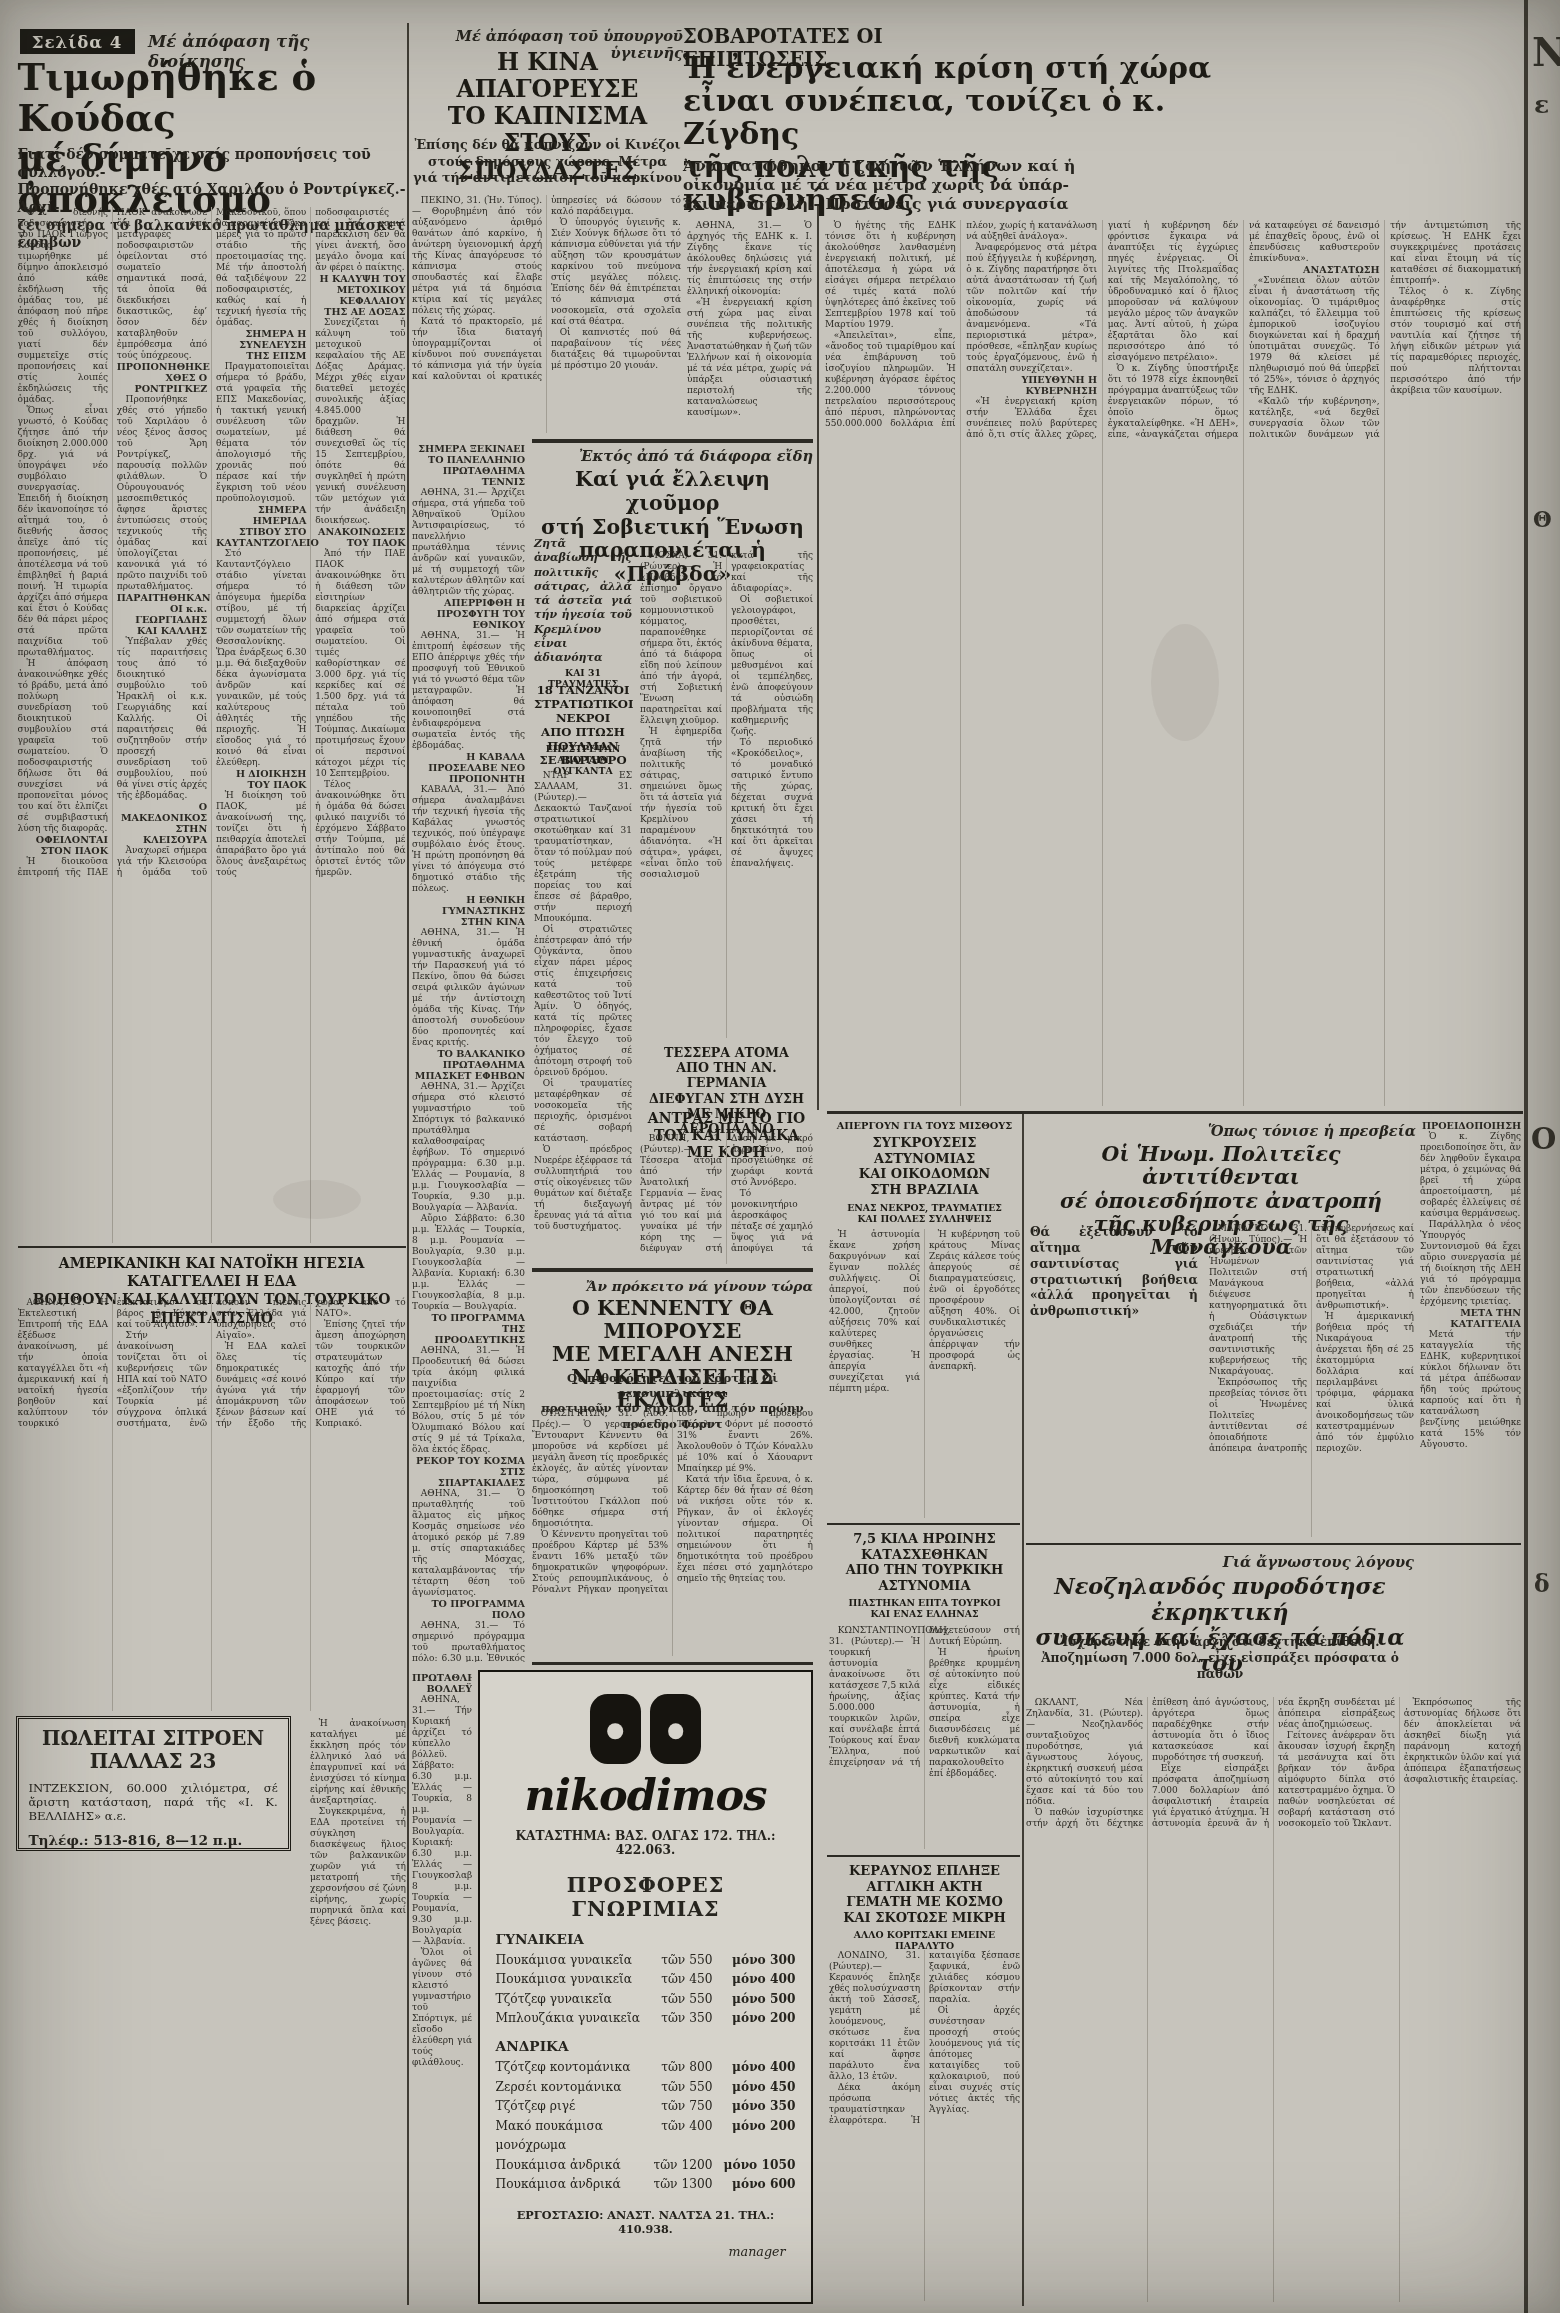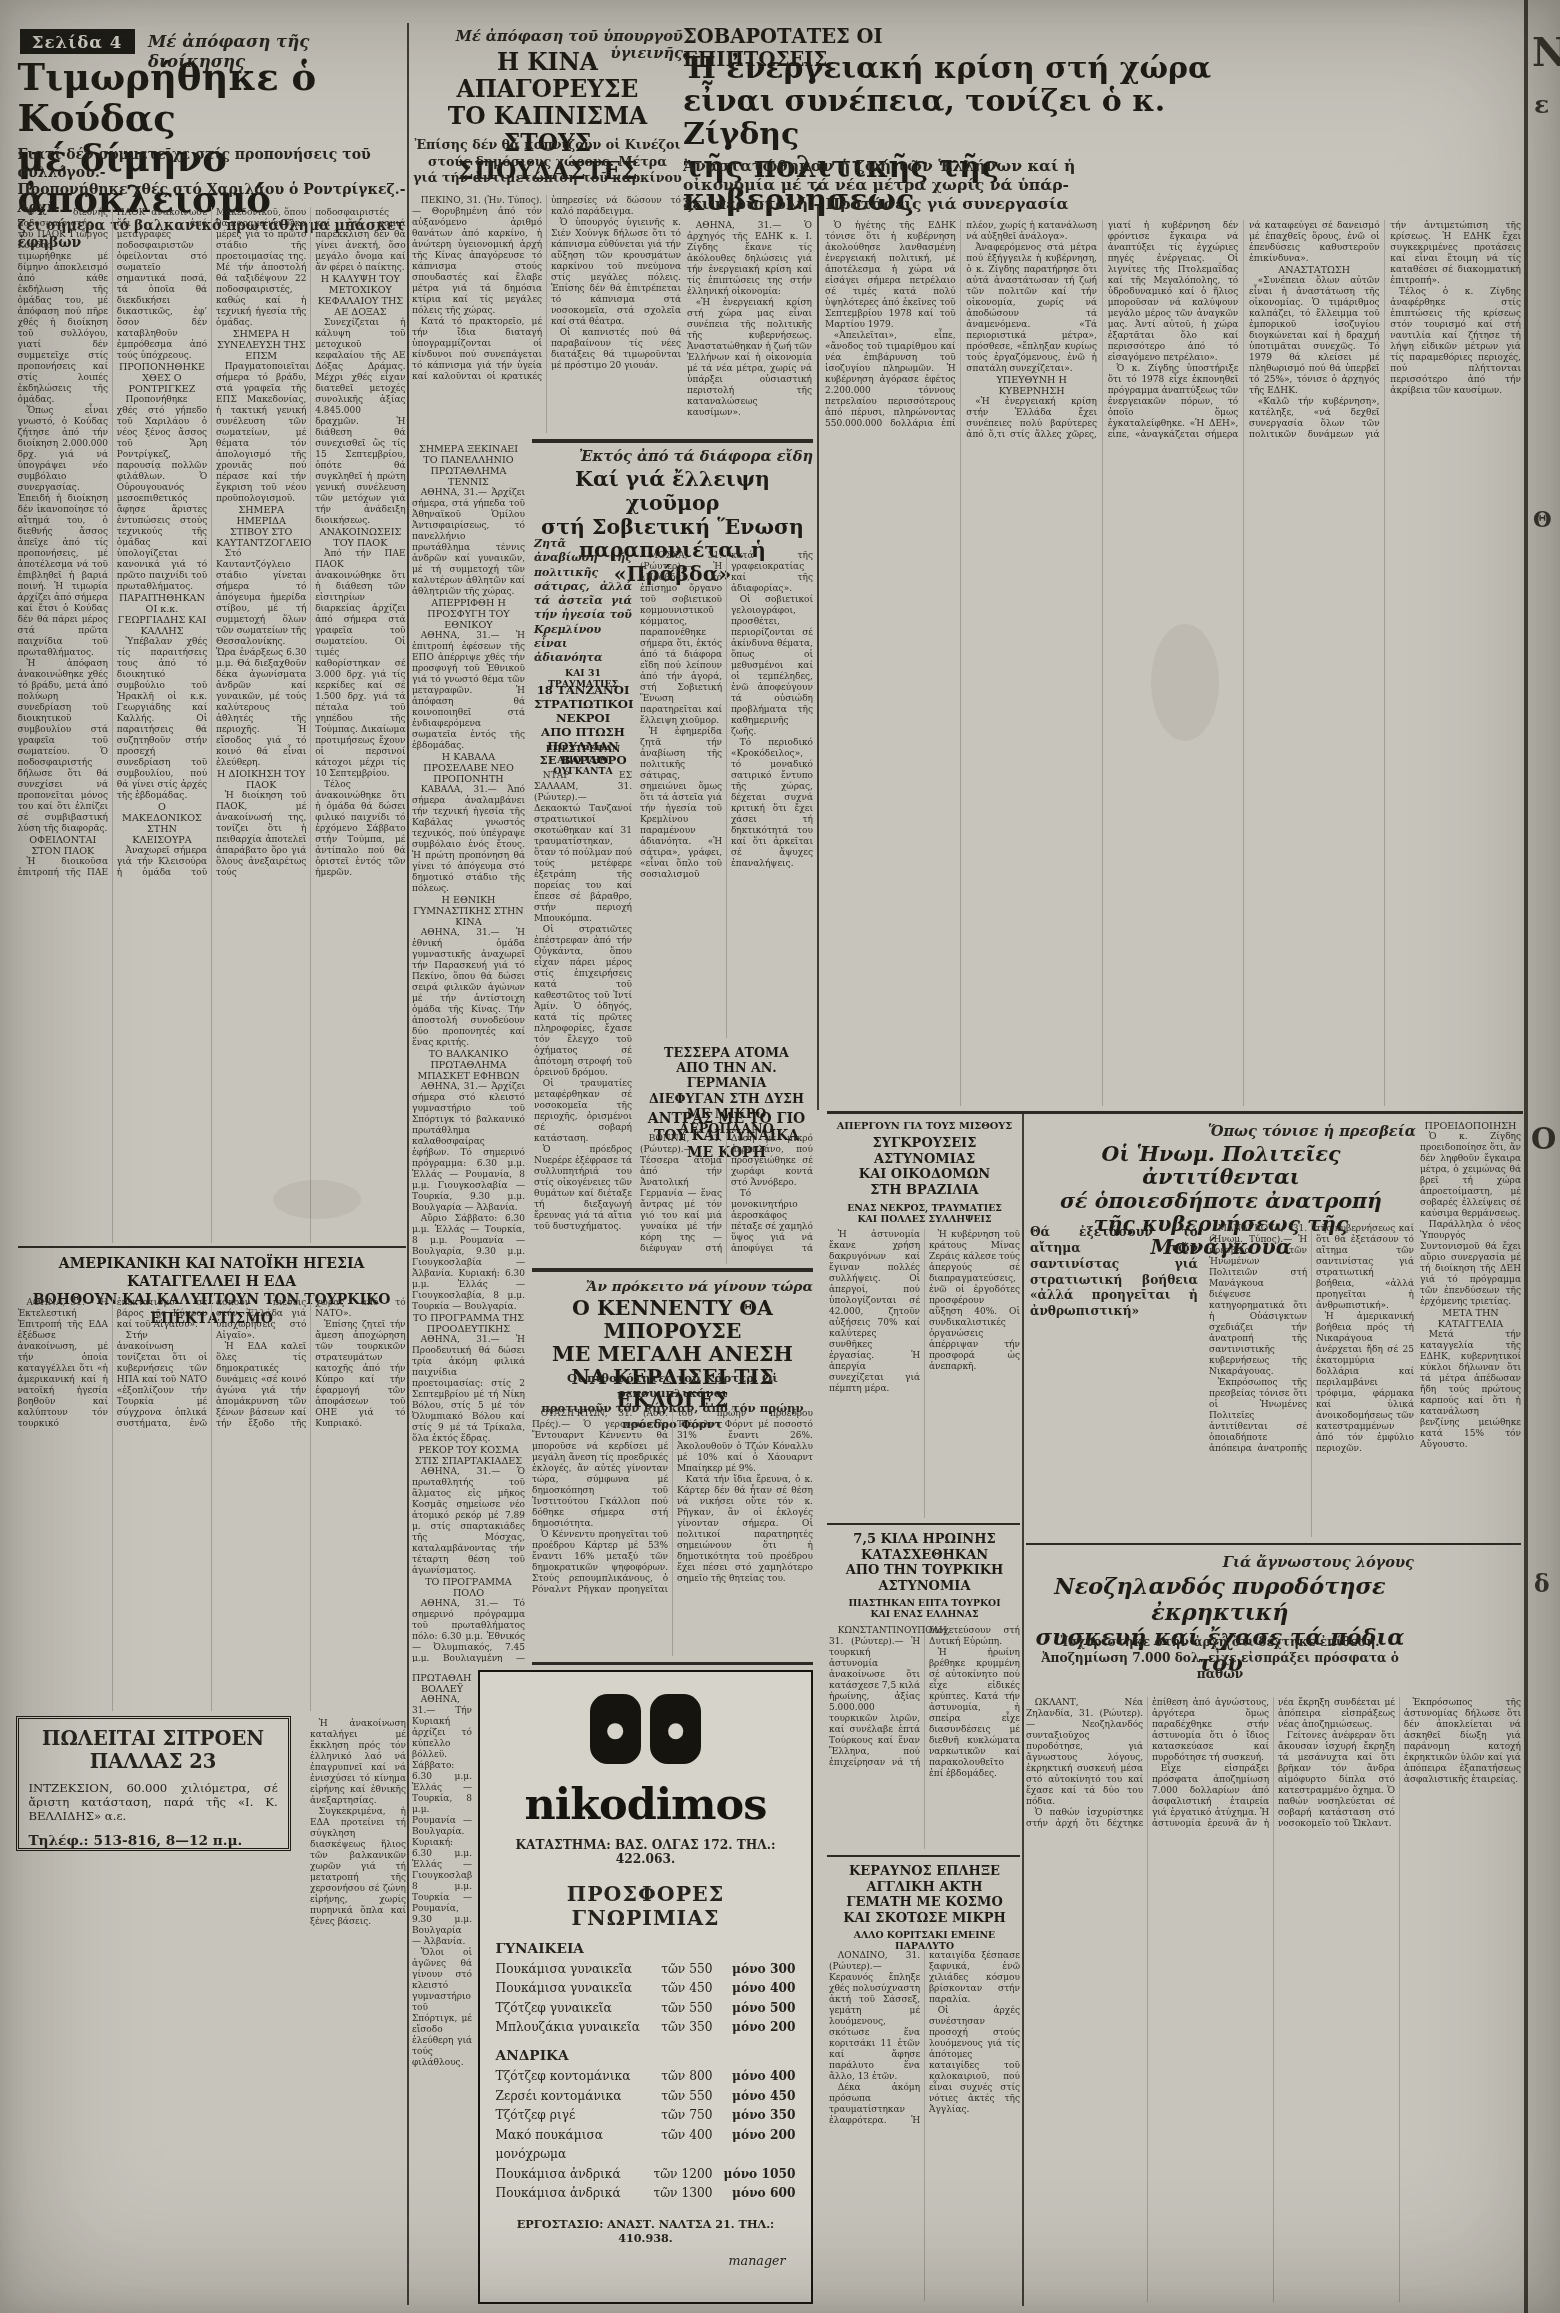--- a/index.html
+++ b/index.html
@@ -17,32 +17,32 @@
   .kicker-c{font-style:italic;font-weight:bold;text-align:right;}
   .hl{font-weight:bold;color:#1d1b15;white-space:pre-line;}
   .hl-c{font-weight:bold;color:#1d1b15;white-space:pre-line;text-align:center;}
   .sub{font-weight:bold;white-space:pre-line;}
   .body{font-size:9px;line-height:11px;text-align:justify;color:#2b2923;overflow:hidden;}
   .cols-2{column-count:2;column-gap:8.8px;column-rule:1px solid #a29e94;}
   .cols-4{column-count:4;column-gap:8.8px;column-rule:1px solid #a29e94;}
   .cols-5{column-count:5;column-gap:10.7px;column-rule:1px solid #a29e94;}
   .body p{margin:0;}
   .t-p{text-indent:8.8px;}
-  .t-h{font-weight:normal;text-align:center;text-indent:0;margin:4.9px 0 2px;font-size:9.6px;
+  .t-h{font-weight:bold;text-align:right;text-indent:0;margin:4.9px 0 2px;font-size:9.6px;
        break-inside:avoid;}
   .smallhead{font-weight:bold;text-align:center;line-height:1.2;color:#1d1b15;white-space:pre-line;}
   .adbox{border:3.9px double #1d1b15;background:#cdcac2;}
   .nk{background:#d6d3cb;border:2px solid #16140f;}
   .nk-logo{text-align:center;padding-top:21.5px;}
   .nk-blob{display:inline-block;width:51px;height:70px;background:#16140f;border-radius:17.6px;
        margin:0 4.9px;position:relative;}
   .nk-blob::after{content:"";position:absolute;left:50%;top:54%;transform:translate(-50%,-50%);
        width:15.6px;height:15.6px;background:#d6d3cb;border-radius:50%;}
-  .nk-name{font-size:43px;font-weight:bold;text-align:center;letter-spacing:-1px;
-       margin-top:11px;color:#16140f;}
+  .nk-name{font-size:43px;font-weight:bold;font-style:italic;text-align:center;letter-spacing:-1px;
+       margin-top:2px;color:#16140f;}
   .nk-store{font-weight:bold;font-size:12.2px;text-align:center;margin-top:9.8px;}
   .nk-offers{font-weight:bold;font-size:20.5px;text-align:center;margin:15.6px 0 7.8px;letter-spacing:1px;}
   .nk-sec{font-weight:bold;font-size:13.7px;margin:9.8px 0 3.9px;}
   .nk-row{display:flex;font-size:12.2px;line-height:19.5px;font-weight:bold;}
   .nk-row .it{flex:1;font-weight:normal;}
   .nk-row .was{width:68px;text-align:right;font-weight:normal;}
   .nk-row .now{width:83px;text-align:right;font-weight:bold;}
   .nk-fact{font-weight:bold;font-size:11.2px;text-align:center;margin-top:13.7px;}
   .nk-sign{font-style:italic;font-size:12.7px;text-align:right;margin-top:7.8px;padding-right:9.8px;}
   .smudge{position:absolute;background:rgba(45,42,34,.06);border-radius:50%;pointer-events:none;}

